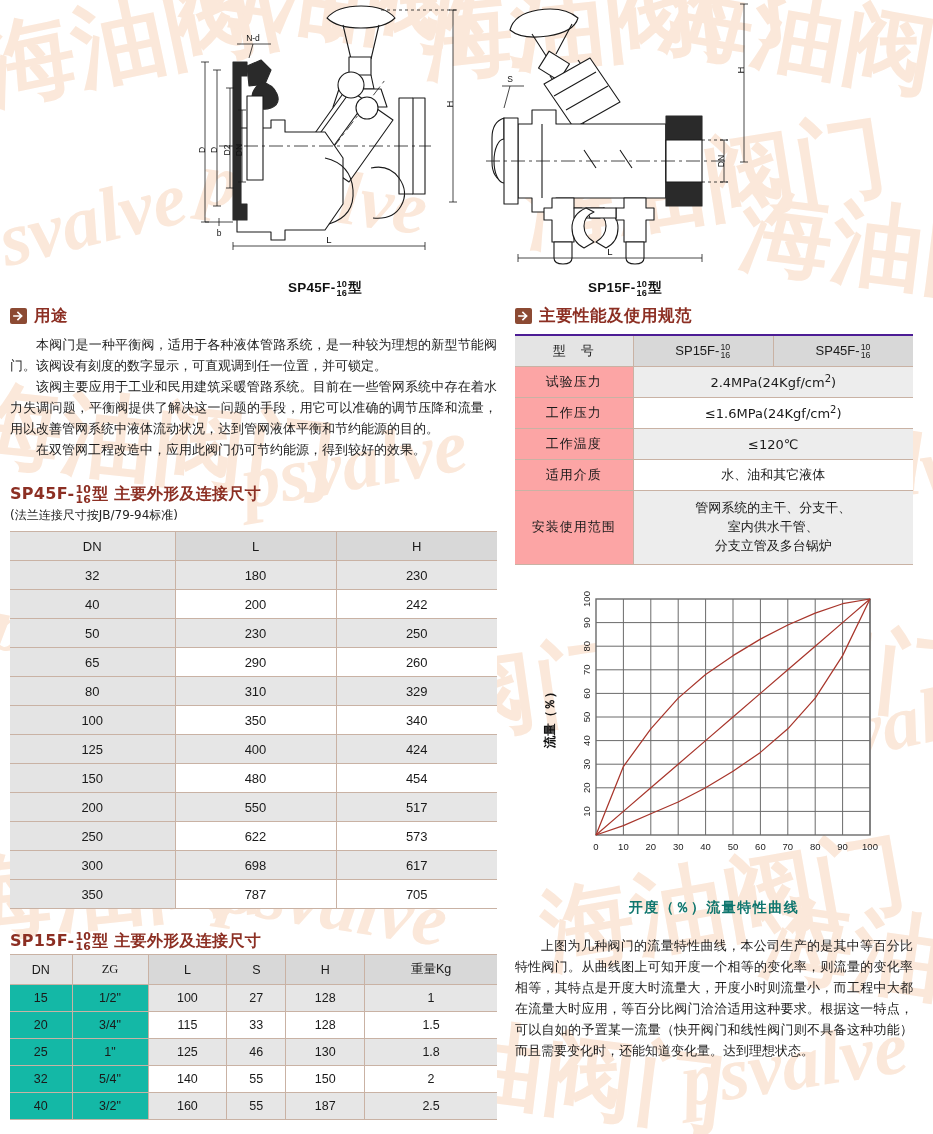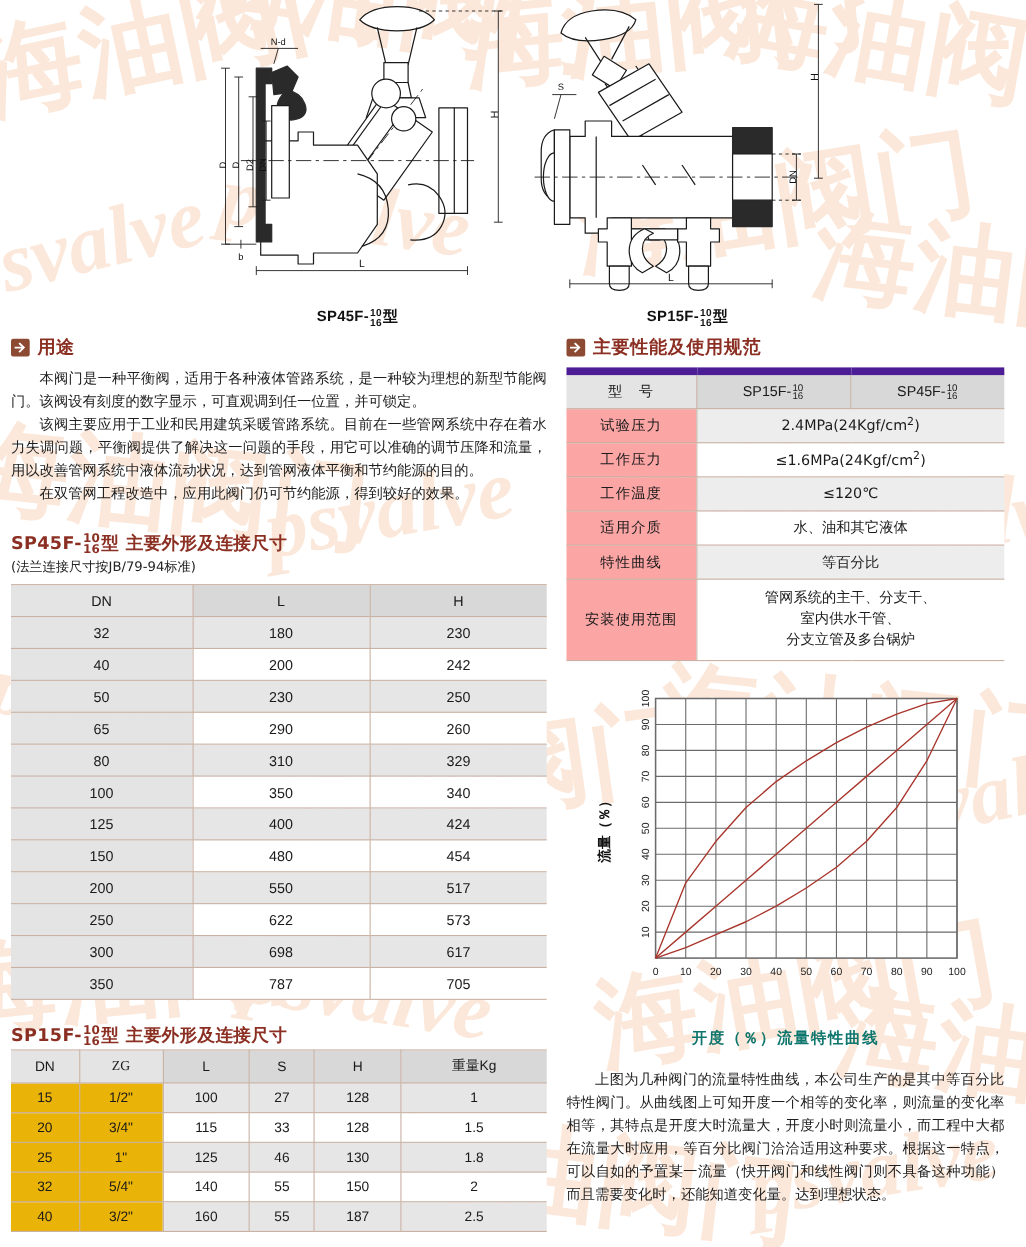--- a/index.html
+++ b/index.html
@@ -88,21 +88,21 @@
   table.dt tr:first-child td { border-top:1px solid #c9b2a4; }
   table.dt td.vsep { border-right:1px solid #c9b2a4; }
 
   
   #spec-table { border-collapse:collapse; width:100%; font-size:13px; margin-top:2px; }
   #spec-table td {
     border-bottom:1px solid #c9b2a4;
     padding:6px 4px; text-align:center;
     font-family:"DejaVu Sans","Liberation Sans",sans-serif;
   }
-  #spec-table tr:first-child td { border-top:7px solid #4c1d95; }
+  #spec-table tr:first-child td { border-top:2px solid #4c1d95; }
   #spec-table td.lab { background:#fca5a5; border-right:1px solid #c9b2a4; width:118px; letter-spacing:1px; }
   #spec-table tr:nth-child(odd) td.val { background:#ffffff; }
   #spec-table tr:nth-child(even) td.val { background:#ededed; }
   #spec-table td.mdl { background:#d8d8d8; font-family:"Liberation Sans","DejaVu Sans",sans-serif; }
   #spec-table td.mdl.sepr { border-right:1px solid #c9b2a4; }
   #spec-table td.lab.hdr { background:#e4e4e4; }
   .sup { font-size:10px; vertical-align:super; }
 
   
   #sp45-table td { padding:6.5px 4px; }
@@ -111,21 +111,21 @@
   #sp45-table td.c2 { }
   #sp45-table tr:nth-child(odd)  td.c1,
   #sp45-table tr:nth-child(odd)  td.c2 { background:#ffffff; }
   #sp45-table tr:nth-child(even) td.c1,
   #sp45-table tr:nth-child(even) td.c2 { background:#e6e6e6; }
   #sp45-table tr.hdr td { background:#d8d8d8 !important; }
   #sp45-table tr.hdr td.c0 { background:#e4e4e4 !important; }
 
   
   #sp15-table td { padding:6px 3px; font-size:12.5px; }
-  #sp15-table td.k { background:#eab308; }
+  #sp15-table td.k { background:#14b8a6; }
   #sp15-table tr:nth-child(odd) td.v { background:#ffffff; }
   #sp15-table tr:nth-child(even) td.v { background:#e6e6e6; }
   #sp15-table tr.hdr td.v { background:#d8d8d8 !important; }
   #sp15-table tr.hdr td.k { background:#e4e4e4 !important; }
 
   .tbl-title {
     font-family:"DejaVu Sans","Liberation Sans",sans-serif;
     font-weight:bold; font-size:16px; color:#8c2f23;
     margin:0 0 2px 0; letter-spacing:.3px;
   }
@@ -517,24 +517,20 @@
               <td class="lab">工作压力</td>
               <td class="val" colspan="2">≤1.6MPa(24Kgf/cm<span class="sup">2</span>)</td>
             </tr>
             <tr>
               <td class="lab">工作温度</td>
               <td class="val" colspan="2">≤120℃</td>
             </tr>
             <tr>
               <td class="lab">适用介质</td>
               <td class="val" colspan="2">水、油和其它液体</td>
-            </tr>
-            <tr>
-              <td class="lab">特性曲线</td>
-              <td class="val" colspan="2">等百分比</td>
             </tr>
             <tr>
               <td class="lab">安装使用范围</td>
               <td class="val" colspan="2" style="line-height: 1.45; padding: 8px 4px;"><span>管网系统的主干、分支干、</span><br><span>室内供水干管、</span><br><span>分支立管及多台锅炉</span></td>
             </tr>
           </tbody>
       </table>
 
       <div id="chart-wrap">
         <svg id="chart-svg" width="360" height="300" viewBox="0 0 360 300">

